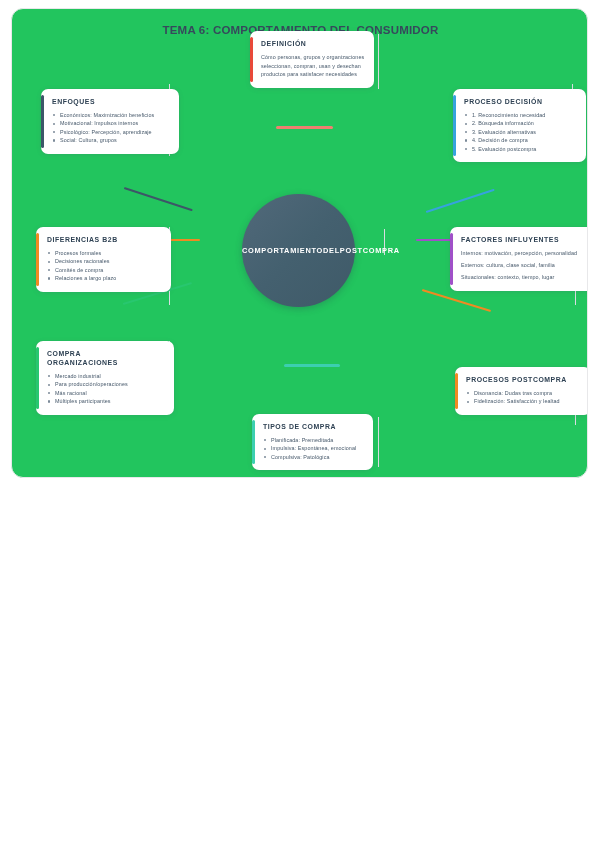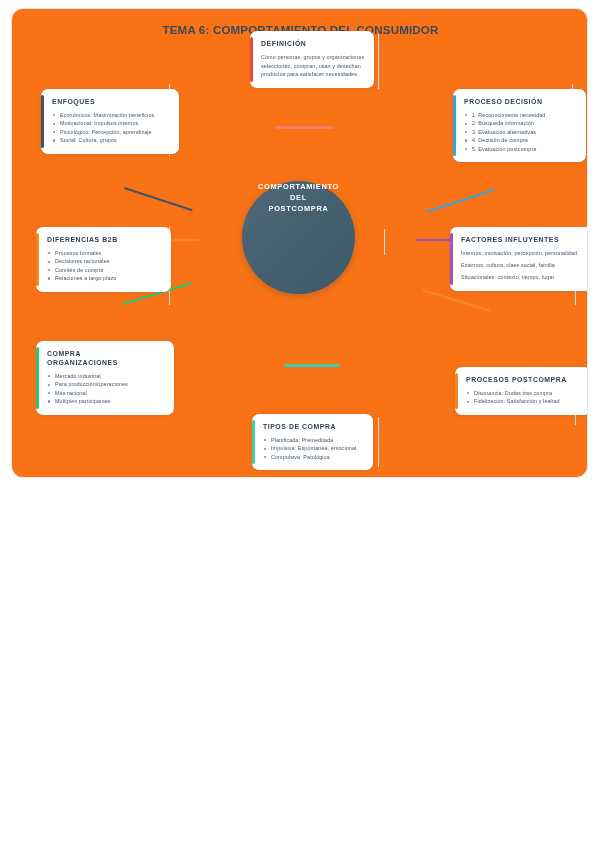--- a/index.html
+++ b/index.html
@@ -11,21 +11,21 @@
     font-family: "Liberation Sans", sans-serif;
     overflow: hidden;
   }
 
   #canvas {
     position: absolute;
     left: 11px;
     top: 8px;
     width: 577px;
     height: 470px;
-    background: #f97316;
+    background: #22c55e;
     border: 1px solid #e8e8ea;
     border-radius: 12px;
     box-sizing: border-box;
     overflow: hidden;
     padding-left: 19px;
   }
 
   
   .map-title {
     position: absolute;
@@ -45,31 +45,30 @@
   .line {
     position: absolute;
     z-index: 2;
     transform-origin: left center;
   }
 
   
   .central-node {
     position: absolute;
     left: 230px;
-    top: 172px;
+    top: 185px;
     width: 113px;
     height: 113px;
     border-radius: 50%;
     background: #4a6272;
     background-image: linear-gradient(135deg, #51697a 0%, #44606f 50%, #3f5a68 100%);
     box-shadow: 0 2px 7px rgba(40,60,75,0.28);
     display: flex;
     align-items: center;
-    justify-content: flex-start;
-    flex-direction: column;
+    justify-content: space-between;
     z-index: 6;
   }
   .central-node span {
     display: block;
     color: #ffffff;
     font-size: 7.4px;
     font-weight: bold;
     letter-spacing: 0.7px;
     line-height: 11px;
     text-align: center;

